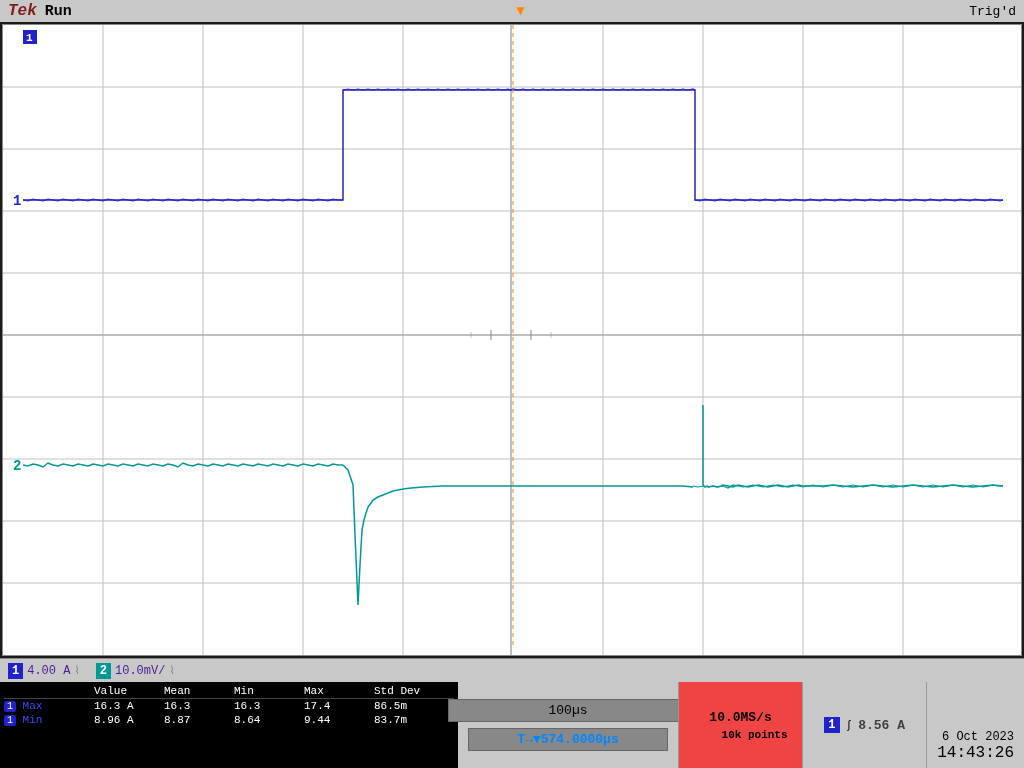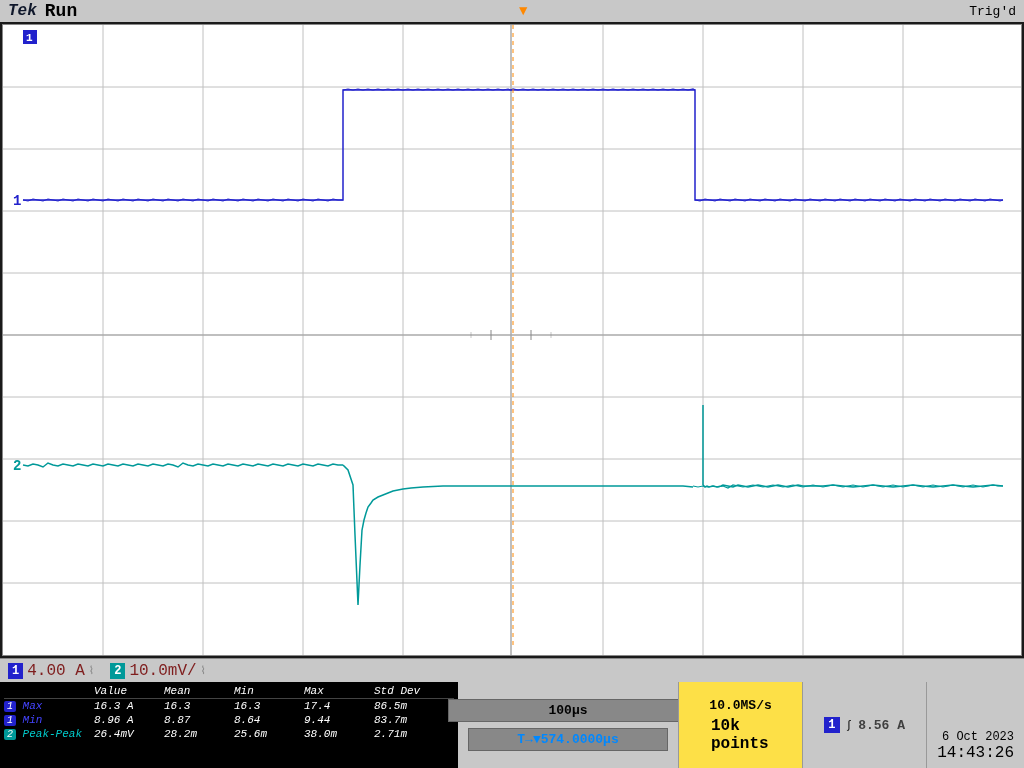--- a/index.html
+++ b/index.html
@@ -71,32 +71,31 @@
       height: 24px;
       border-top: 1px solid #888;
     }
 
     .ch-setting {
       display: flex;
       align-items: center;
       gap: 4px;
       font-size: 12px;
     }
-    .ch-val { color: #7f1d1d; font-size: 16px; }
+    .ch-val { color: #4c1d95; font-size: 12px; }
 
     #measurements-row {
       display: flex;
       flex: 1;
     }
 
     #measurements-table {
       flex: 1;
       background: #000;
       padding: 2px 4px;
-      font-style: italic;
     }
 
     .meas-header {
       display: grid;
       grid-template-columns: 90px 70px 70px 70px 70px 80px;
       color: #fff;
       font-size: 11px;
       padding: 1px 0;
       border-bottom: 1px solid #444;
     }
@@ -197,22 +196,22 @@
       align-items: stretch;
     }
   </style>
 </head>
 <body>
 
 <div id="oscilloscope">
 
   <div id="top-bar">
     <div class="top-bar-left">
-      <span style="color:#0f172a;font-style:italic;font-weight:bold;font-size:16px;">Tek</span>
-      <span style="font-size:18px;color:#000;">Run</span>
+      <span style="color:#7f1d1d;font-style:italic;font-weight:bold;font-size:16px;">Tek</span>
+      <span style="font-size:15px;color:#000;">Run</span>
     </div>
     <span class="trigger-marker" style="color:#ff8800;font-size:14px;">▼</span>
     <span class="trig-status">Trig'd</span>
   </div>
 
   <div id="display-area">
 
     <svg id="grid-canvas" xmlns="http://www.w3.org/2000/svg">
 
       <rect width="100%" height="100%" fill="#ffffff"></rect>
@@ -452,41 +451,30 @@
             <span style="background:#2222cc;color:#fff;padding:0 3px;font-size:10px;border-radius:2px;">1</span>
             Min
           </span>
           <span class="meas-val">8.96 A</span>
           <span class="meas-val">8.87</span>
           <span class="meas-val">8.64</span>
           <span class="meas-val">9.44</span>
           <span class="meas-val">83.7m</span>
         </div>
 
-        <div class="meas-row">
-          <span class="meas-label-ch2">
-            <span style="background:#009999;color:#fff;padding:0 3px;font-size:10px;border-radius:2px;">2</span>
-            Peak-Peak
-          </span>
-          <span class="meas-val">26.4mV</span>
-          <span class="meas-val">28.2m</span>
-          <span class="meas-val">25.6m</span>
-          <span class="meas-val">38.0m</span>
-          <span class="meas-val">2.71m</span>
-        </div>
       </div>
 
       <div id="time-settings" style="background:#c8c8c8;width:220px;display:flex;flex-direction:column;align-items:center;justify-content:center;gap:6px;padding:4px;">
-        <div class="time-box" style="background:#888;padding:3px 8px;font-size:13px;font-weight:bold;color:#000;text-align:center;border:1px solid #666;width:241px;">100µs</div>
+        <div class="time-box" style="background:#888;padding:3px 8px;font-size:13px;font-weight:normal;color:#000;text-align:center;border:1px solid #666;width:241px;">100µs</div>
         <div class="time-offset" style="background:#888;padding:3px 8px;font-size:13px;font-weight:bold;color:#0088ff;text-align:center;border:1px solid #666;width:200px;">T→▼574.0000µs</div>
       </div>
 
-      <div id="sample-settings" style="background:#fde047;width:130px;display:flex;flex-direction:column;align-items:center;justify-content:center;gap:4px;padding:4px;border-left:1px solid #999;">
+      <div id="sample-settings" style="background:#ef4444;width:130px;display:flex;flex-direction:column;align-items:center;justify-content:center;gap:4px;padding:4px;border-left:1px solid #999;">
         <div class="sample-val" style="font-size:13px;font-weight:bold;color:#000;">10.0MS/s</div>
-        <div class="sample-val" style="font-size:16px;color:#000;margin-left:28px;">10k points</div>
+        <div class="sample-val" style="font-size:11px;color:#000;margin-left:28px;">10k points</div>
       </div>
 
       <div id="trig-settings" style="background:#c8c8c8;width:130px;display:flex;flex-direction:column;align-items:center;justify-content:center;gap:4px;padding:4px;border-left:1px solid #999;">
         <div style="display:flex;align-items:center;gap:6px;">
           <span style="background:#2222cc;color:#fff;padding:1px 4px;font-size:12px;font-weight:bold;">1</span>
           <span style="font-size:11px;color:#000;">∫</span>
           <span class="trig-val" style="font-size:13px;font-weight:bold;color:#404040;">8.56 A</span>
         </div>
       </div>
 

